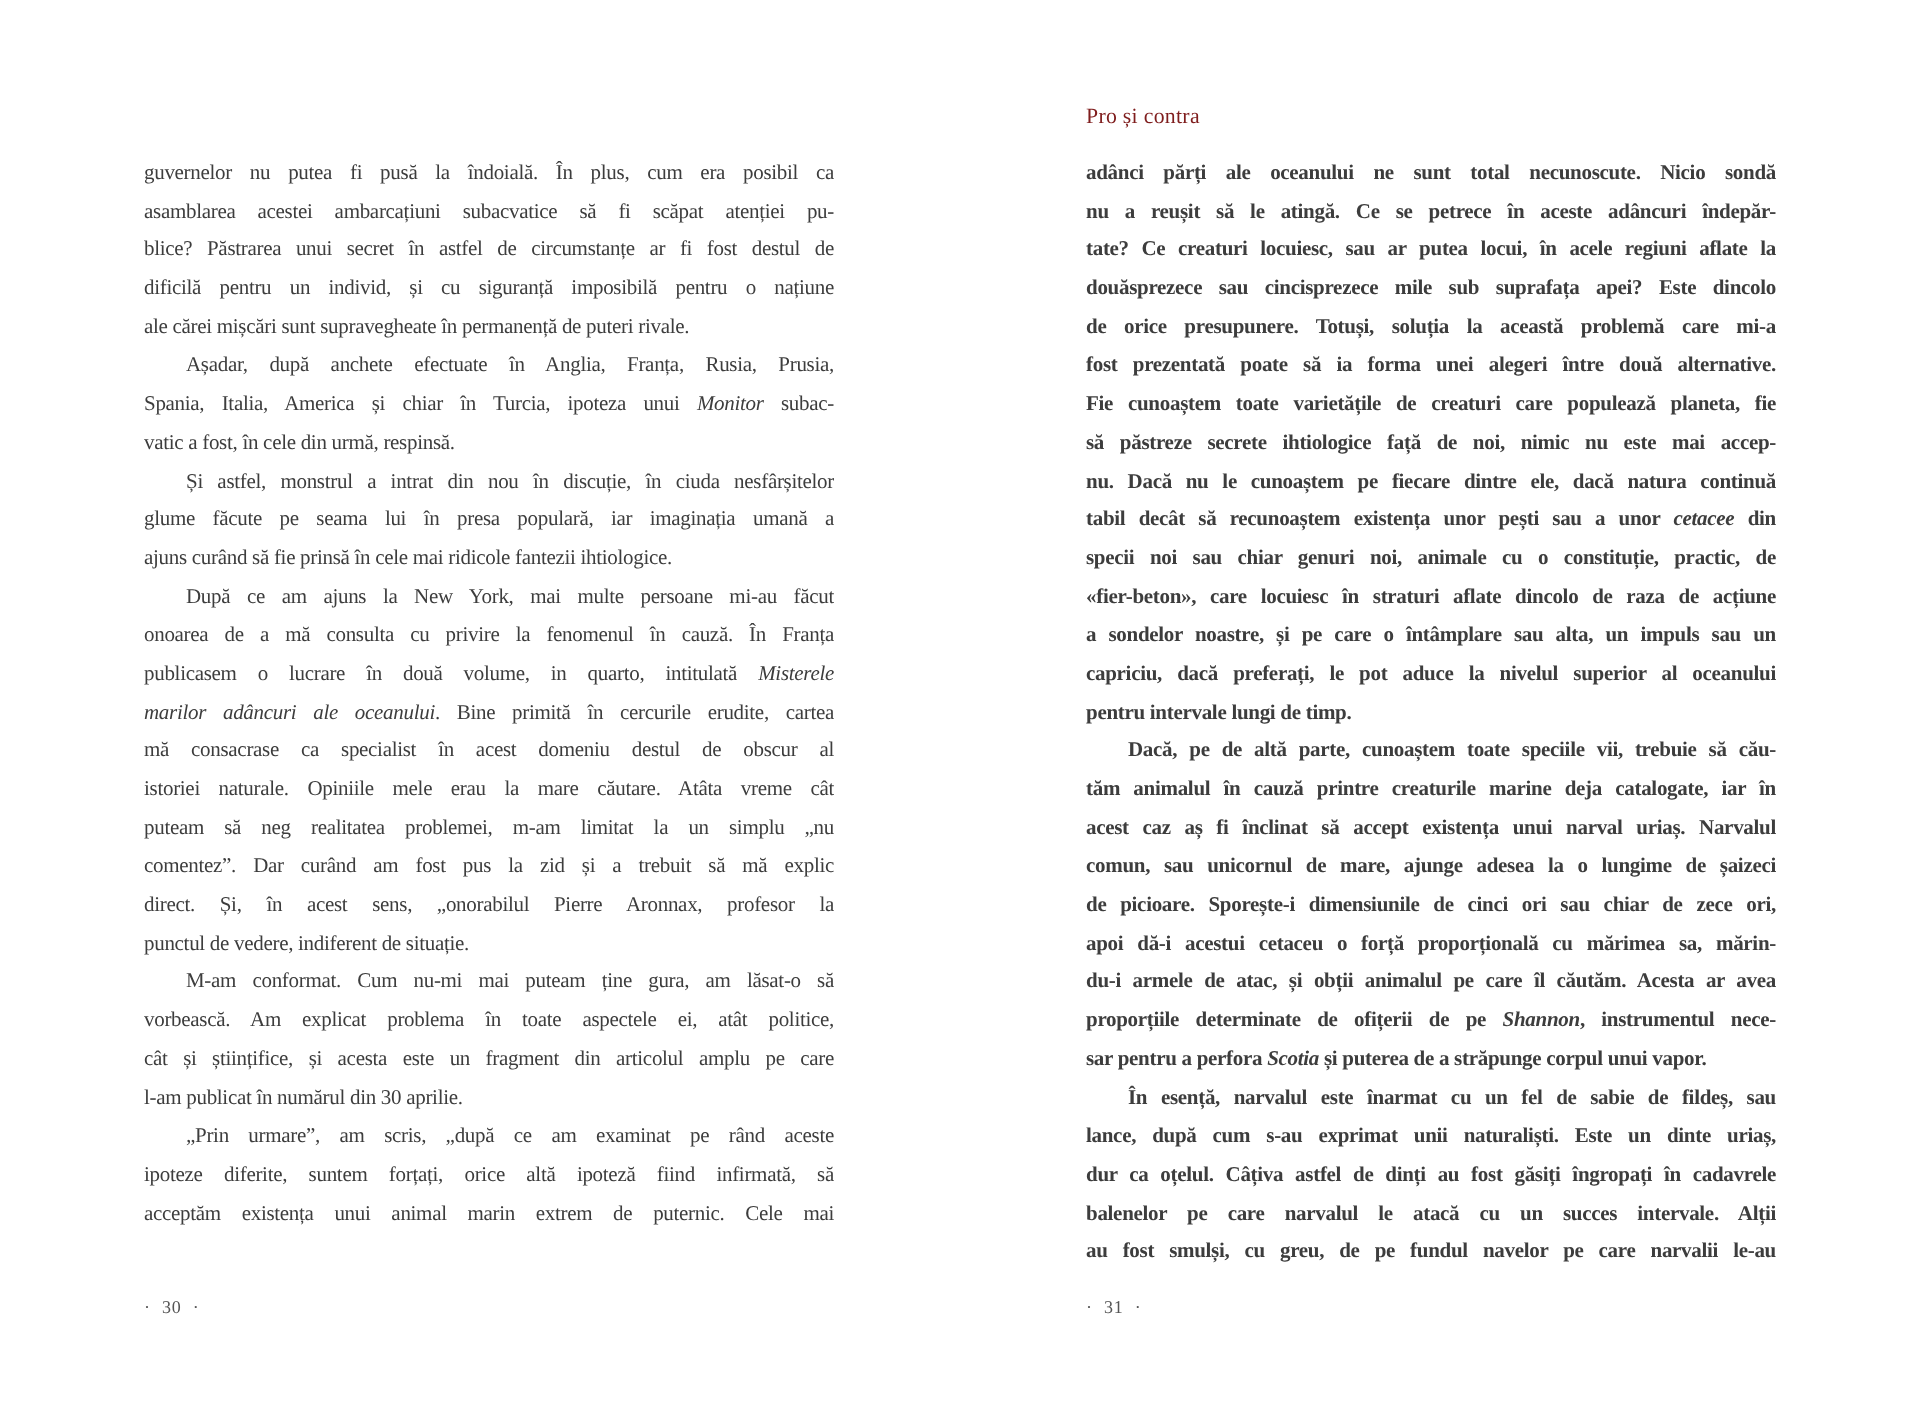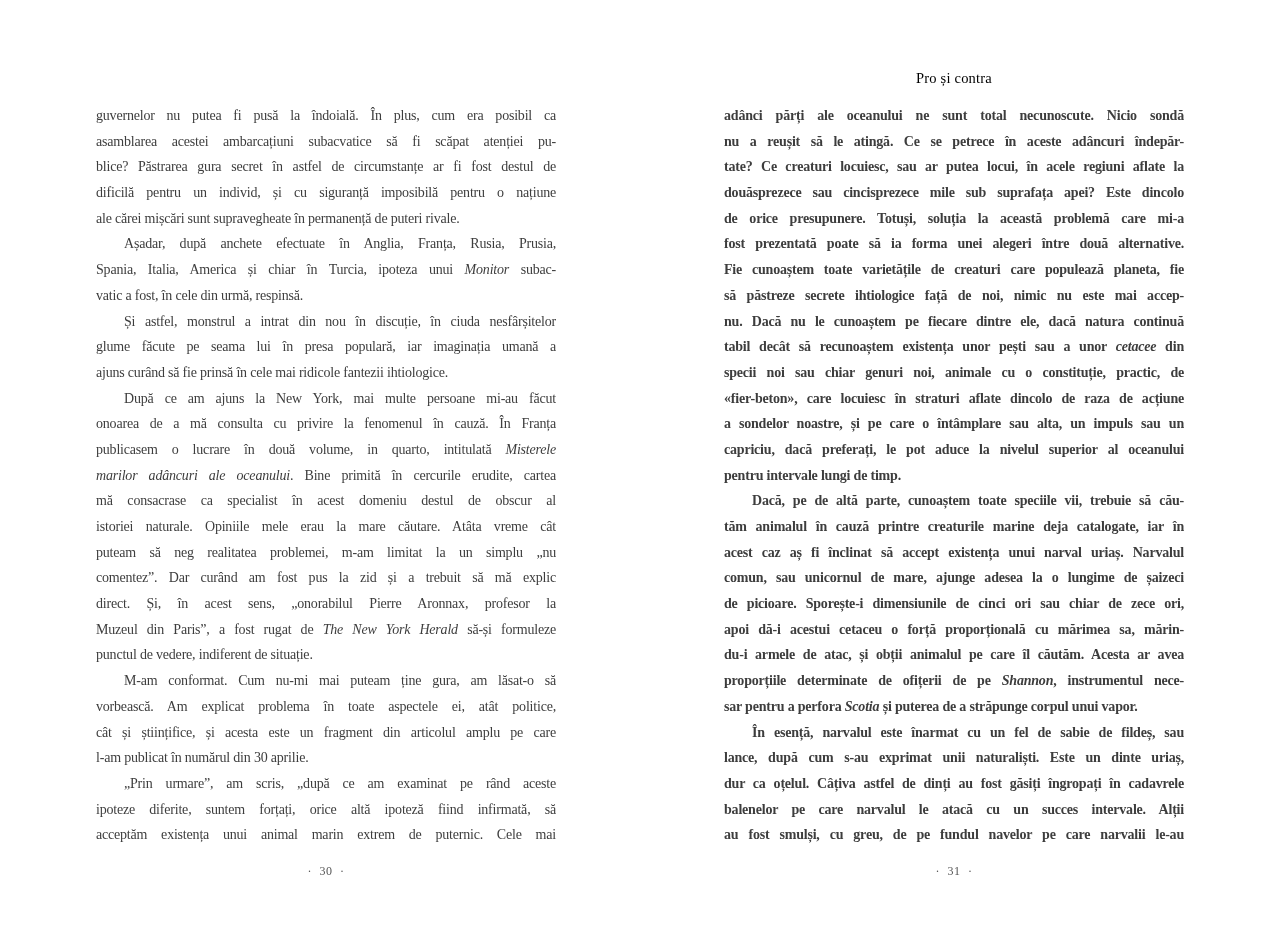--- a/index.html
+++ b/index.html
@@ -14,23 +14,23 @@
     height: 940px;
     background: #ffffff;
     overflow: hidden;
     color: #3d3d3d;
   }
   .running-title {
     position: absolute;
     left: 724px;
     top: 70px;
     width: 460px;
-    text-align: center;
+    text-align: left;
     font-size: 14.5px;
-    color: #000000;
+    color: #7f1d1d;
     letter-spacing: 0.2px;
   }
   .page-text {
     position: absolute;
     top: 103px;
     width: 460px;
     font-size: 14px;
     letter-spacing: -0.2px;
     color: #3d3d3d;
   }
@@ -45,41 +45,41 @@
     overflow: hidden;
     white-space: normal;
   }
   .line.firstline { padding-left: 28px; }
   .line.endline { text-align-last: left; }
   .line em { font-style: italic; }
   .folio {
     position: absolute;
     top: 864px;
     width: 460px;
-    text-align: center;
+    text-align: left;
     font-size: 12px;
     color: #555555;
     word-spacing: 4px;
     letter-spacing: 0.5px;
   }
   .folio.left-folio  { left: 96px; }
   .folio.right-folio { left: 724px; }
 </style>
 </head>
 <body>
 
 <div class="spread">
 
   <div class="running-title">Pro și contra</div>
 
   <div class="page-text left-page">
       <div class="para">
         <div class="line"><span>guvernelor nu putea fi pusă la îndoială. În plus, cum era posibil ca</span></div>
         <div class="line"><span>asamblarea acestei ambarcațiuni subacvatice să fi scăpat atenției pu-</span></div>
-        <div class="line"><span>blice? Păstrarea gura secret în astfel de circumstanțe ar fi fost destul de</span></div>
+        <div class="line"><span>blice? Păstrarea unui secret în astfel de circumstanțe ar fi fost destul de</span></div>
         <div class="line"><span>dificilă pentru un individ, și cu siguranță imposibilă pentru o națiune</span></div>
         <div class="line endline"><span>ale cărei mișcări sunt supravegheate în permanență de puteri rivale.</span></div>
       </div>
       <div class="para">
         <div class="line firstline"><span>Așadar, după anchete efectuate în Anglia, Franța, Rusia, Prusia,</span></div>
         <div class="line"><span>Spania, Italia, America și chiar în Turcia, ipoteza unui </span><em>Monitor</em><span> subac-</span></div>
         <div class="line endline"><span>vatic a fost, în cele din urmă, respinsă.</span></div>
       </div>
       <div class="para">
         <div class="line firstline"><span>Și astfel, monstrul a intrat din nou în discuție, în ciuda nesfârșitelor</span></div>
@@ -89,21 +89,20 @@
       <div class="para">
         <div class="line firstline"><span>După ce am ajuns la New York, mai multe persoane mi-au făcut</span></div>
         <div class="line"><span>onoarea de a mă consulta cu privire la fenomenul în cauză. În Franța</span></div>
         <div class="line"><span>publicasem o lucrare în două volume, in quarto, intitulată </span><em>Misterele</em></div>
         <div class="line"><em>marilor adâncuri ale oceanului</em><span>. Bine primită în cercurile erudite, cartea</span></div>
         <div class="line"><span>mă consacrase ca specialist în acest domeniu destul de obscur al</span></div>
         <div class="line"><span>istoriei naturale. Opiniile mele erau la mare căutare. Atâta vreme cât</span></div>
         <div class="line"><span>puteam să neg realitatea problemei, m-am limitat la un simplu „nu</span></div>
         <div class="line"><span>comentez”. Dar curând am fost pus la zid și a trebuit să mă explic</span></div>
         <div class="line"><span>direct. Și, în acest sens, „onorabilul Pierre Aronnax, profesor la</span></div>
-        <div class="line"><span>Muzeul din Paris”, a fost rugat de </span><em>The New York Herald</em><span> să-și formuleze</span></div>
         <div class="line endline"><span>punctul de vedere, indiferent de situație.</span></div>
       </div>
       <div class="para">
         <div class="line firstline"><span>M-am conformat. Cum nu-mi mai puteam ține gura, am lăsat-o să</span></div>
         <div class="line"><span>vorbească. Am explicat problema în toate aspectele ei, atât politice,</span></div>
         <div class="line"><span>cât și științifice, și acesta este un fragment din articolul amplu pe care</span></div>
         <div class="line endline"><span>l-am publicat în numărul din 30 aprilie.</span></div>
       </div>
       <div class="para">
         <div class="line firstline"><span>„Prin urmare”, am scris, „după ce am examinat pe rând aceste</span></div>

